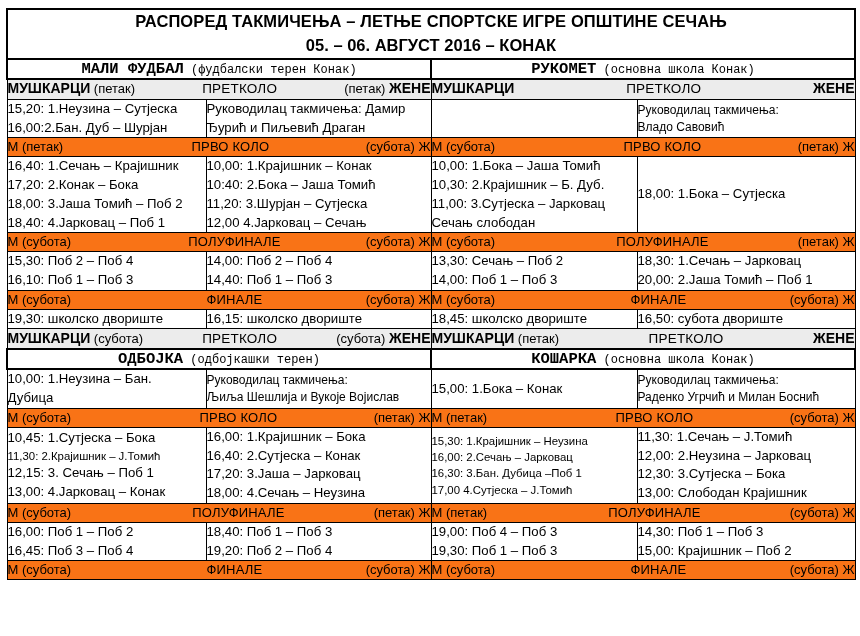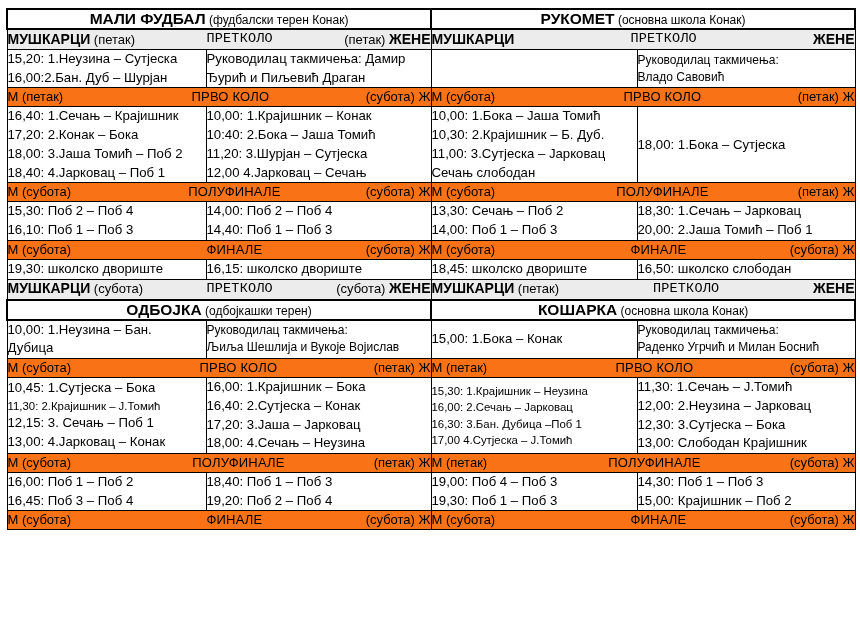--- a/index.html
+++ b/index.html
@@ -47,20 +47,21 @@
     font-size: 16.5px;
     font-weight: bold;
     line-height: 1.45;
     white-space: nowrap;
   }
   
   .sport-cell {
     text-align: center;
     padding: 4px 4px 5px 4px;
     border-width: 2px !important;
+    font-family: Liberation Mono, monospace;
   }
   .sport-name {
     font-size: 15.5px;
     font-weight: bold;
   }
   .sport-venue {
     font-size: 12px;
     font-weight: normal;
   }
   
@@ -74,21 +75,21 @@
     display: flex;
     align-items: center;
     justify-content: space-between;
     width: 100%;
     font-size: 13.5px;
     line-height: 1.25;
     white-space: nowrap;
     gap: 9px;
   }
   .g-left, .g-right { flex: 0 0 auto; }
-  .g-center { flex: 1 1 auto; text-align: center; font-family: Liberation Mono, monospace; }
+  .g-center { flex: 1 1 auto; text-align: center; }
   .g-strong { font-weight: bold; font-size: 14px; }
   .g-day { font-weight: normal; font-size: 13px; }
   .g-stage { font-weight: normal; font-size: 13.5px; letter-spacing: .2px; }
   
   .stage-cell {
     background: #f97316;
     padding: 2px 8px 3px 8px;
     height: 18px;
   }
   .stage-row-inner {
@@ -132,20 +133,26 @@
 <div class="page">
   <table class="sheet">
     <colgroup>
       <col style="width:199px">
       <col style="width:225px">
       <col style="width:206px">
       <col style="width:218px">
     </colgroup>
     <tbody>
 
+      <tr>
+        <td class="title-cell" colspan="4">
+          <div class="title-line1">РАСПОРЕД ТАКМИЧЕЊА – ЛЕТЊЕ СПОРТСКЕ ИГРЕ ОПШТИНЕ СЕЧАЊ</div>
+          <div class="title-line2">05. – 06. АВГУСТ 2016  – КОНАК</div>
+        </td>
+      </tr>
 
     <tr>
           <td class="sport-cell" colspan="2"><span class="sport-name">МАЛИ ФУДБАЛ</span><span class="sport-venue"> (фудбалски терен Конак)</span></td>
           <td class="sport-cell" colspan="2"><span class="sport-name">РУКОМЕТ</span><span class="sport-venue"> (основна школа Конак)</span></td>
         </tr>
         <tr>
           <td class="gender-cell" colspan="2">
             <div class="gender-row-inner">
               <span class="g-left"><span class="g-strong">МУШКАРЦИ</span><span class="g-day"> (петак)</span></span>
               <span class="g-center g-stage">ПРЕТКОЛО</span>
@@ -268,21 +275,21 @@
           <td class="matches-cell single-line-cell">
             <div class="match-line">19,30:  школско двориште</div>
           </td>
           <td class="matches-cell single-line-cell">
             <div class="match-line">16,15:  школско двориште</div>
           </td>
           <td class="matches-cell single-line-cell">
             <div class="match-line">18,45:  школско двориште</div>
           </td>
           <td class="matches-cell single-line-cell">
-            <div class="match-line">16,50:  школско слободан</div>
+            <div class="match-line">16,50:  субота двориште</div>
           </td>
         </tr>
         <tr>
           <td class="gender-cell" colspan="2">
             <div class="gender-row-inner">
               <span class="g-left"><span class="g-strong">МУШКАРЦИ</span><span class="g-day"> (субота)</span></span>
               <span class="g-center g-stage">ПРЕТКОЛО</span>
               <span class="g-right"><span class="g-day">(субота) </span><span class="g-strong">ЖЕНЕ</span></span>
             </div>
           </td>

